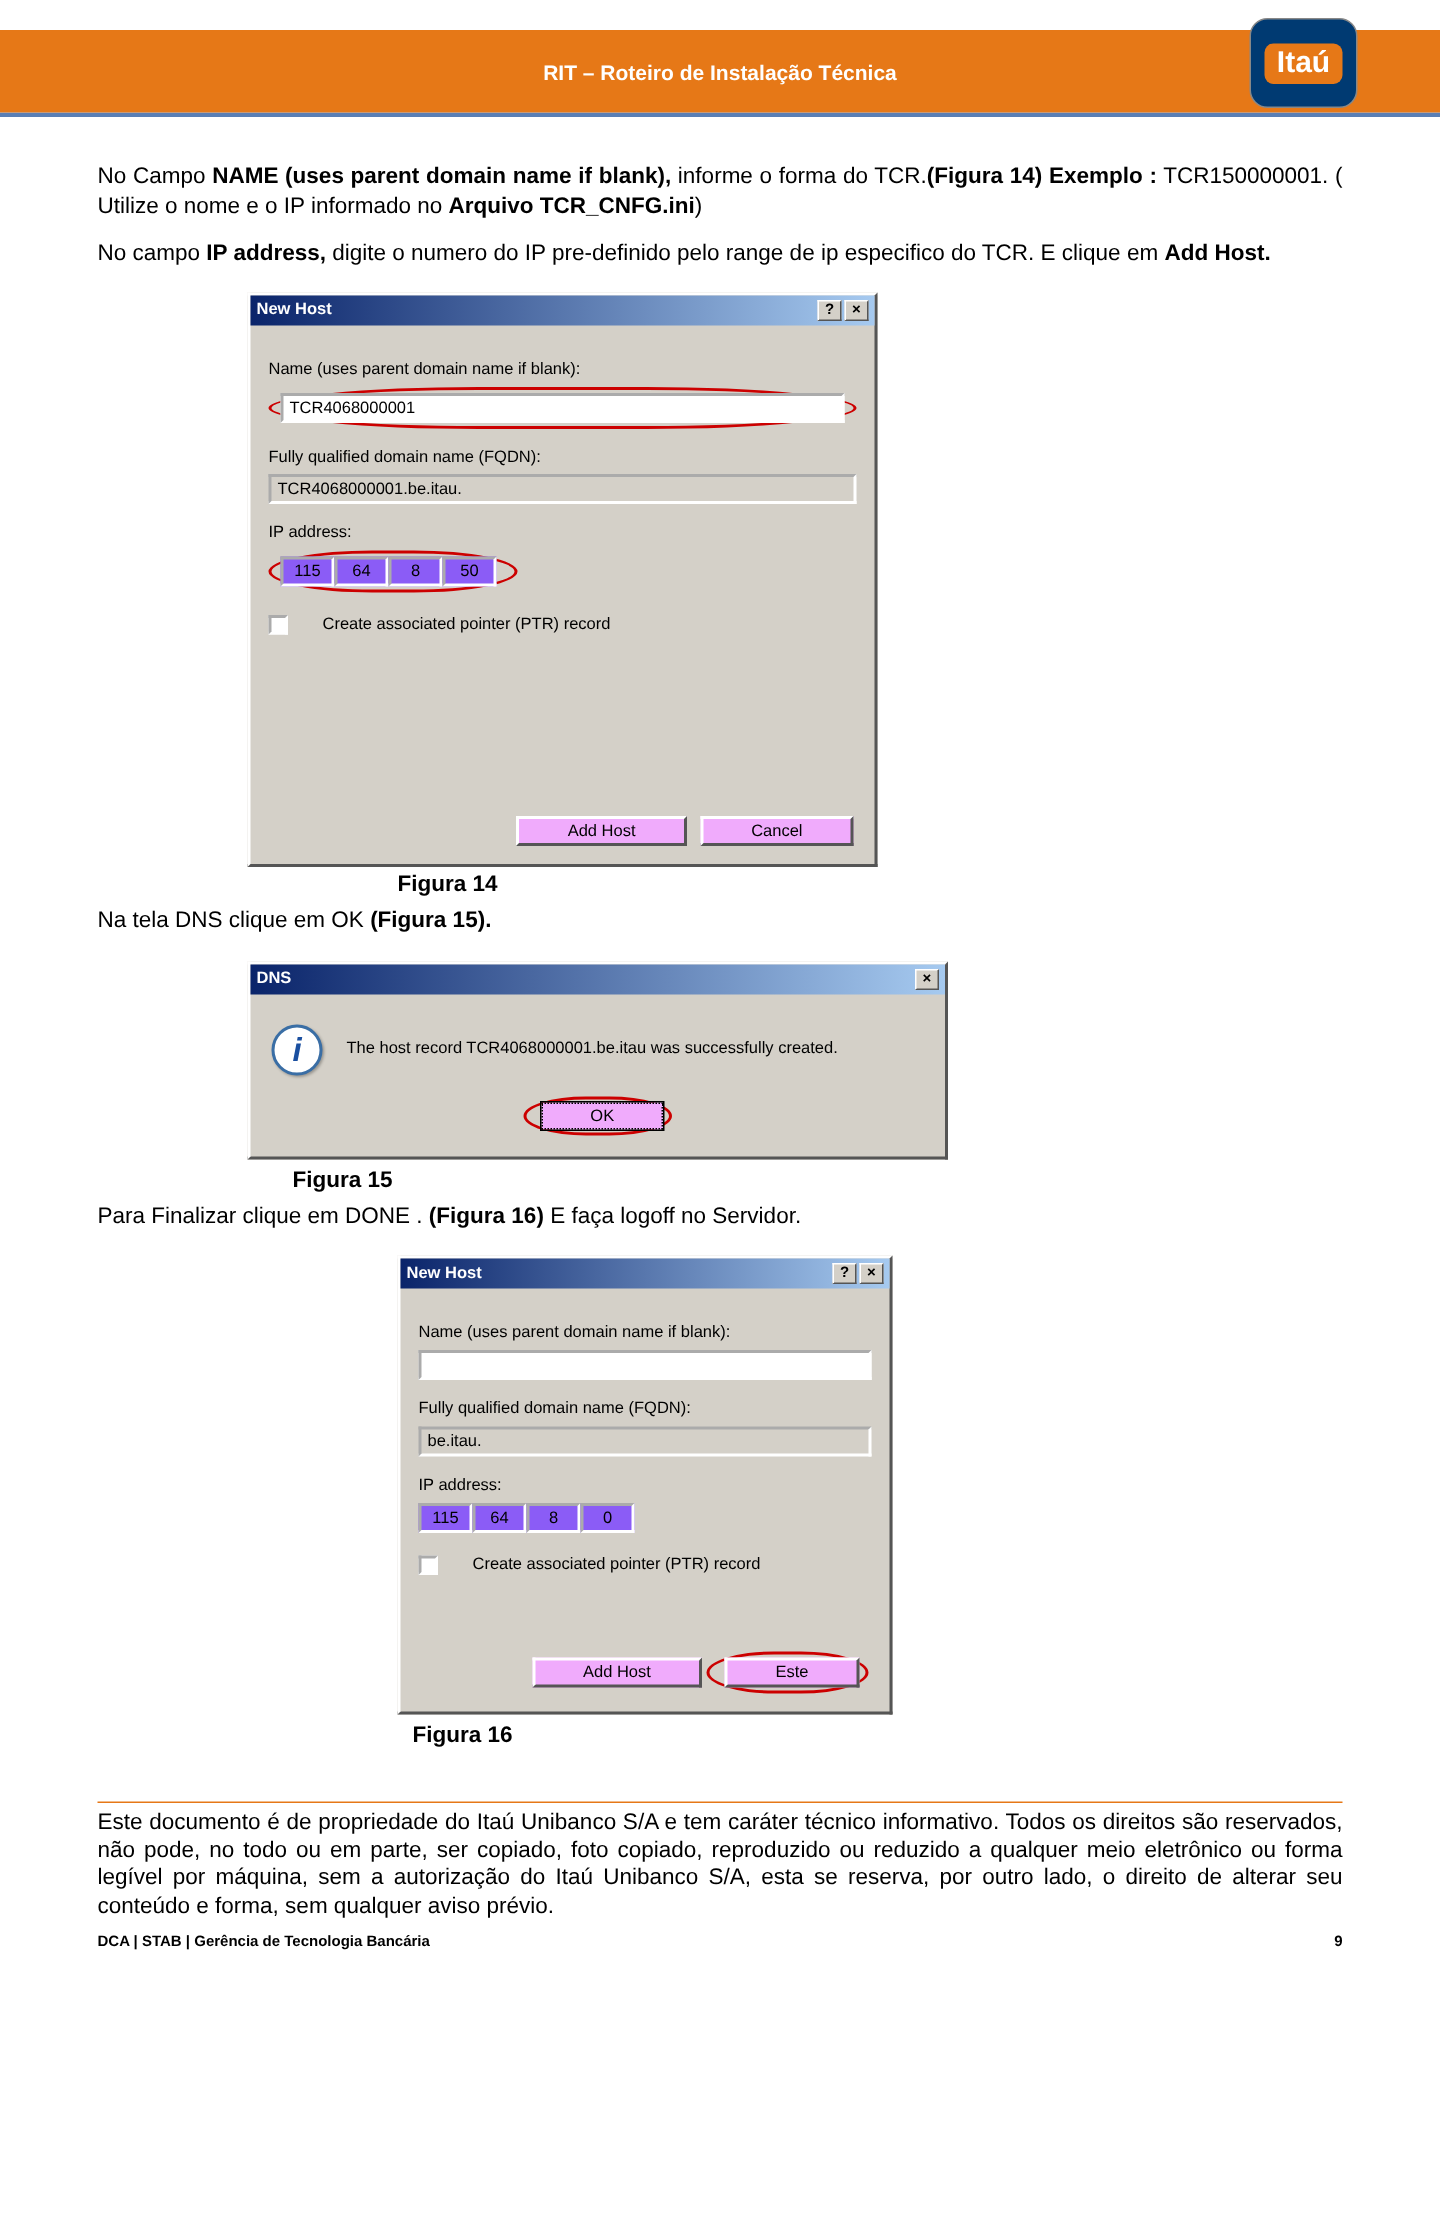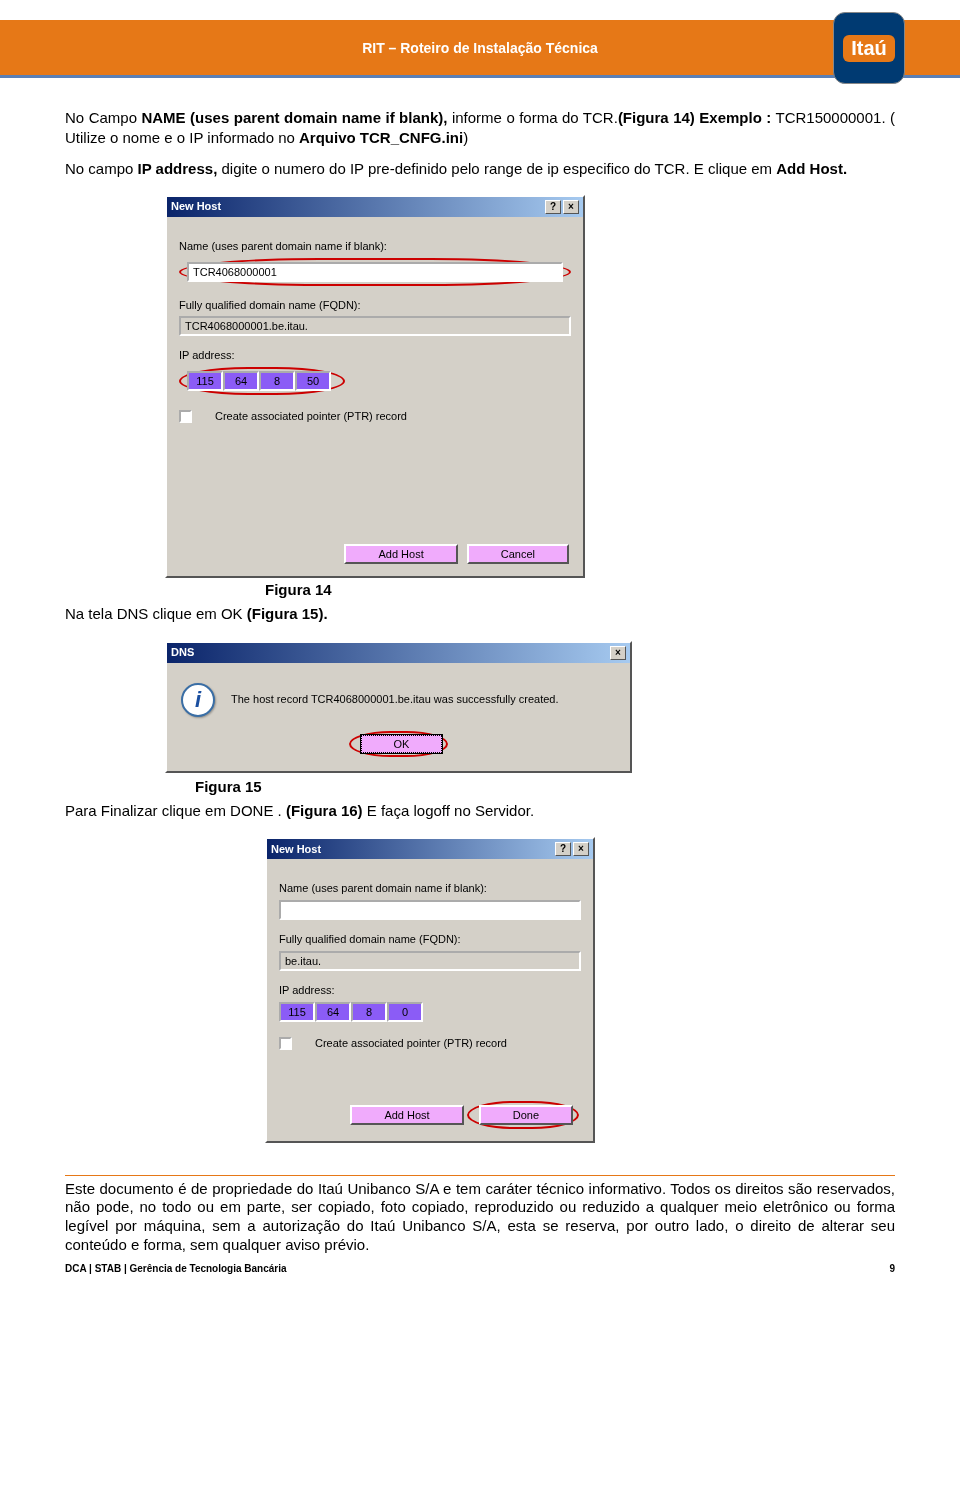--- a/index.html
+++ b/index.html
@@ -22,21 +22,21 @@
   .header-title {
     color: #fff;
     font-size: 14px;
     font-weight: bold;
   }
   .logo {
     position: absolute;
     right: 55px;
     top: -8px;
     width: 72px;
-    height: 72px;
+    height: 60px;
     background: #003a72;
     border-radius: 12px;
     display: flex;
     align-items: center;
     justify-content: center;
     border: 1px solid #888;
   }
   .logo-inner {
     color: #fff;
     font-weight: bold;
@@ -290,26 +290,27 @@
         <input class="ip-box" value="8" style="">
         <input class="ip-box" value="0" style="">
       </span>
       <div class="chkrow">
         <div class="chkbox"></div>
         <span>Create associated pointer (PTR) record</span>
       </div>
       <div class="btn-row btn-row-wide2">
         <button class="win-btn">Add Host</button>
         <span class="circle-btn">
-          <button class="win-btn">Done</button>
+          <button class="win-btn">Este</button>
         </span>
       </div>
     </div>
   </div>
 
+  <div class="fig-label-center">Figura 16</div>
 </div>
 
 <hr class="footer-sep">
 <div class="footer-text">Este documento é de propriedade do Itaú Unibanco S/A e tem caráter técnico informativo. Todos os direitos são reservados, não pode, no todo ou em parte, ser copiado, foto copiado, reproduzido ou reduzido a qualquer meio eletrônico ou forma legível por máquina, sem a autorização do Itaú Unibanco S/A, esta se reserva, por outro lado, o direito de alterar seu conteúdo e forma, sem qualquer aviso prévio.</div>
 <div class="footer-line2">
   <span>DCA | STAB | Gerência de Tecnologia Bancária</span>
   <span>9</span>
 </div>
 
 </body></html>

